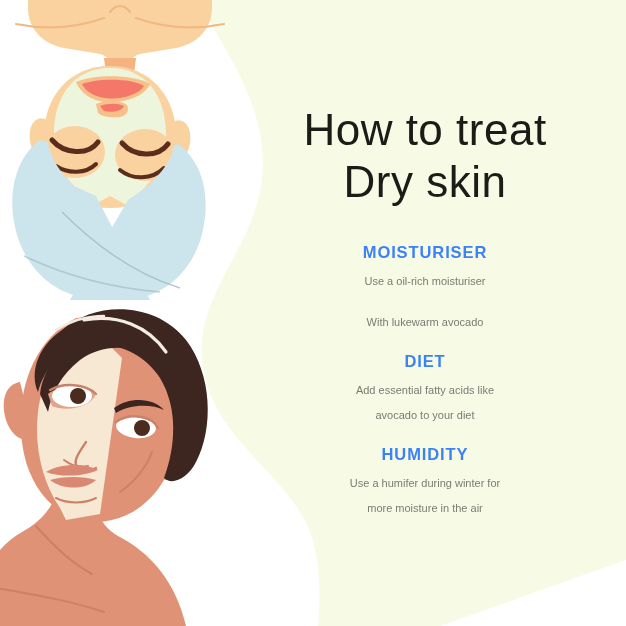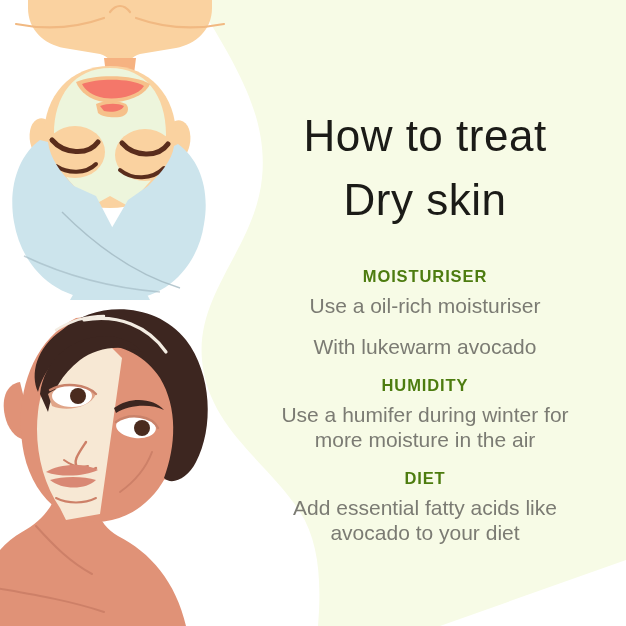--- a/index.html
+++ b/index.html
@@ -41,40 +41,40 @@
   .text-col {
     position: absolute;
     left: 255px;
     top: 104px;
     width: 340px;
     text-align: center;
   }
   .title {
     color: #1b1b17;
     font-size: 44px;
-    line-height: 64px;
+    line-height: 52px;
     font-weight: 400;
     letter-spacing: 0.5px;
     margin: 0 0 34px 0;
     white-space: pre-line;
   }
   .tip {
     margin-bottom: 16px;
   }
   .tip-title {
-    color: #4d7c0f;
+    color: #3b82f6;
     font-size: 16.5px;
     font-weight: 700;
     letter-spacing: 0.9px;
     margin: 0 0 7px 0;
     line-height: 20px;
   }
   .tip-body {
     color: #7b7b73;
-    font-size: 21px;
+    font-size: 11px;
     font-weight: 400;
     line-height: 25px;
     margin: 0;
     white-space: pre-line;
   }
 </style>
 </head>
 <body>
 
 <div id="poster">
@@ -229,25 +229,25 @@
     <div class="tip">
       <div class="tip-title">MOISTURISER</div>
       <div class="tip-body">Use a oil-rich moisturiser</div>
     </div>
 
     <div class="tip">
       <div class="tip-body">With lukewarm avocado</div>
     </div>
 
     <div class="tip">
+      <div class="tip-title">DIET</div>
+      <div class="tip-body">Add essential fatty acids like
+avocado to your diet</div>
+    </div>
+
+    <div class="tip">
       <div class="tip-title">HUMIDITY</div>
       <div class="tip-body">Use a humifer during winter for
 more moisture in the air</div>
     </div>
-
-    <div class="tip">
-      <div class="tip-title">DIET</div>
-      <div class="tip-body">Add essential fatty acids like
-avocado to your diet</div>
-    </div>
   </div>
 
 </div>
 
 </body></html>

